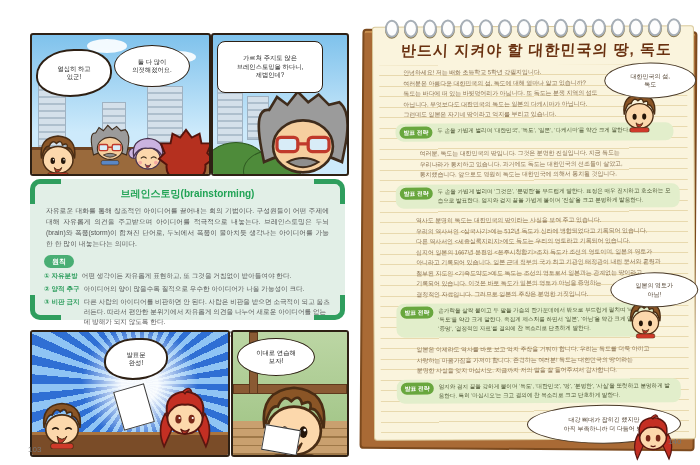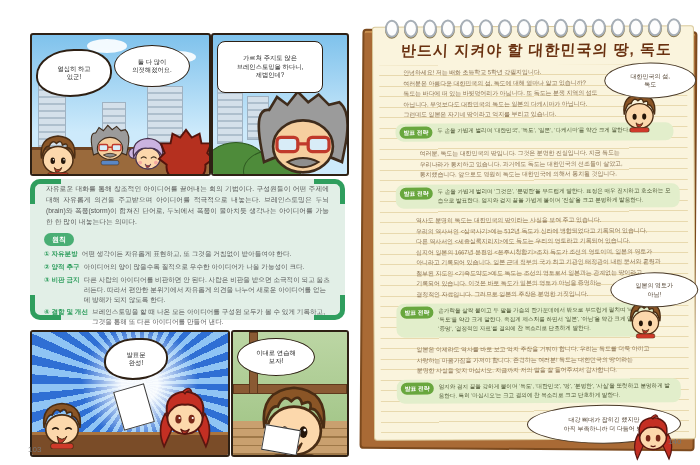--- a/index.html
+++ b/index.html
@@ -140,20 +140,21 @@
     <div class="bubble round" style="left:4px;top:6px;width:94px;height:44px;">가르쳐 주지도 않은
 브레인스토밍을 하다니,
 제법인데?</div>
   </div>
 
   <div id="infobox">
     <div class="corner c-tl"></div>
     <div class="corner c-tr"></div>
     <div class="corner c-bl"></div>
     <div class="corner c-br"></div>
+    <div id="ib-title">브레인스토밍(brainstorming)</div>
     <div id="ib-intro">자유로운 대화를 통해 창조적인 아이디어를 끌어내는 회의 기법이다. 구성원들이 어떤 주제에 대해 자유롭게 의견을 주고받으며 아이디어를 적극적으로 내놓는다. 브레인스토밍은 두뇌(brain)와 폭풍(storm)이 합쳐진 단어로, 두뇌에서 폭풍이 몰아치듯 생각나는 아이디어를 가능한 한 많이 내놓는다는 의미다.</div>
     <div id="ib-badge">원칙</div>
     <div class="prow">
       <span class="plead">① 자유분방</span>
       <span class="pdesc">어떤 생각이든 자유롭게 표현하고, 또 그것을 거침없이 받아들여야 한다.</span>
     </div>
     <div class="prow">
       <span class="plead">② 양적 추구</span>
       <span class="pdesc">아이디어의 양이 많을수록 질적으로 우수한 아이디어가 나올 가능성이 크다.</span>
     </div>

